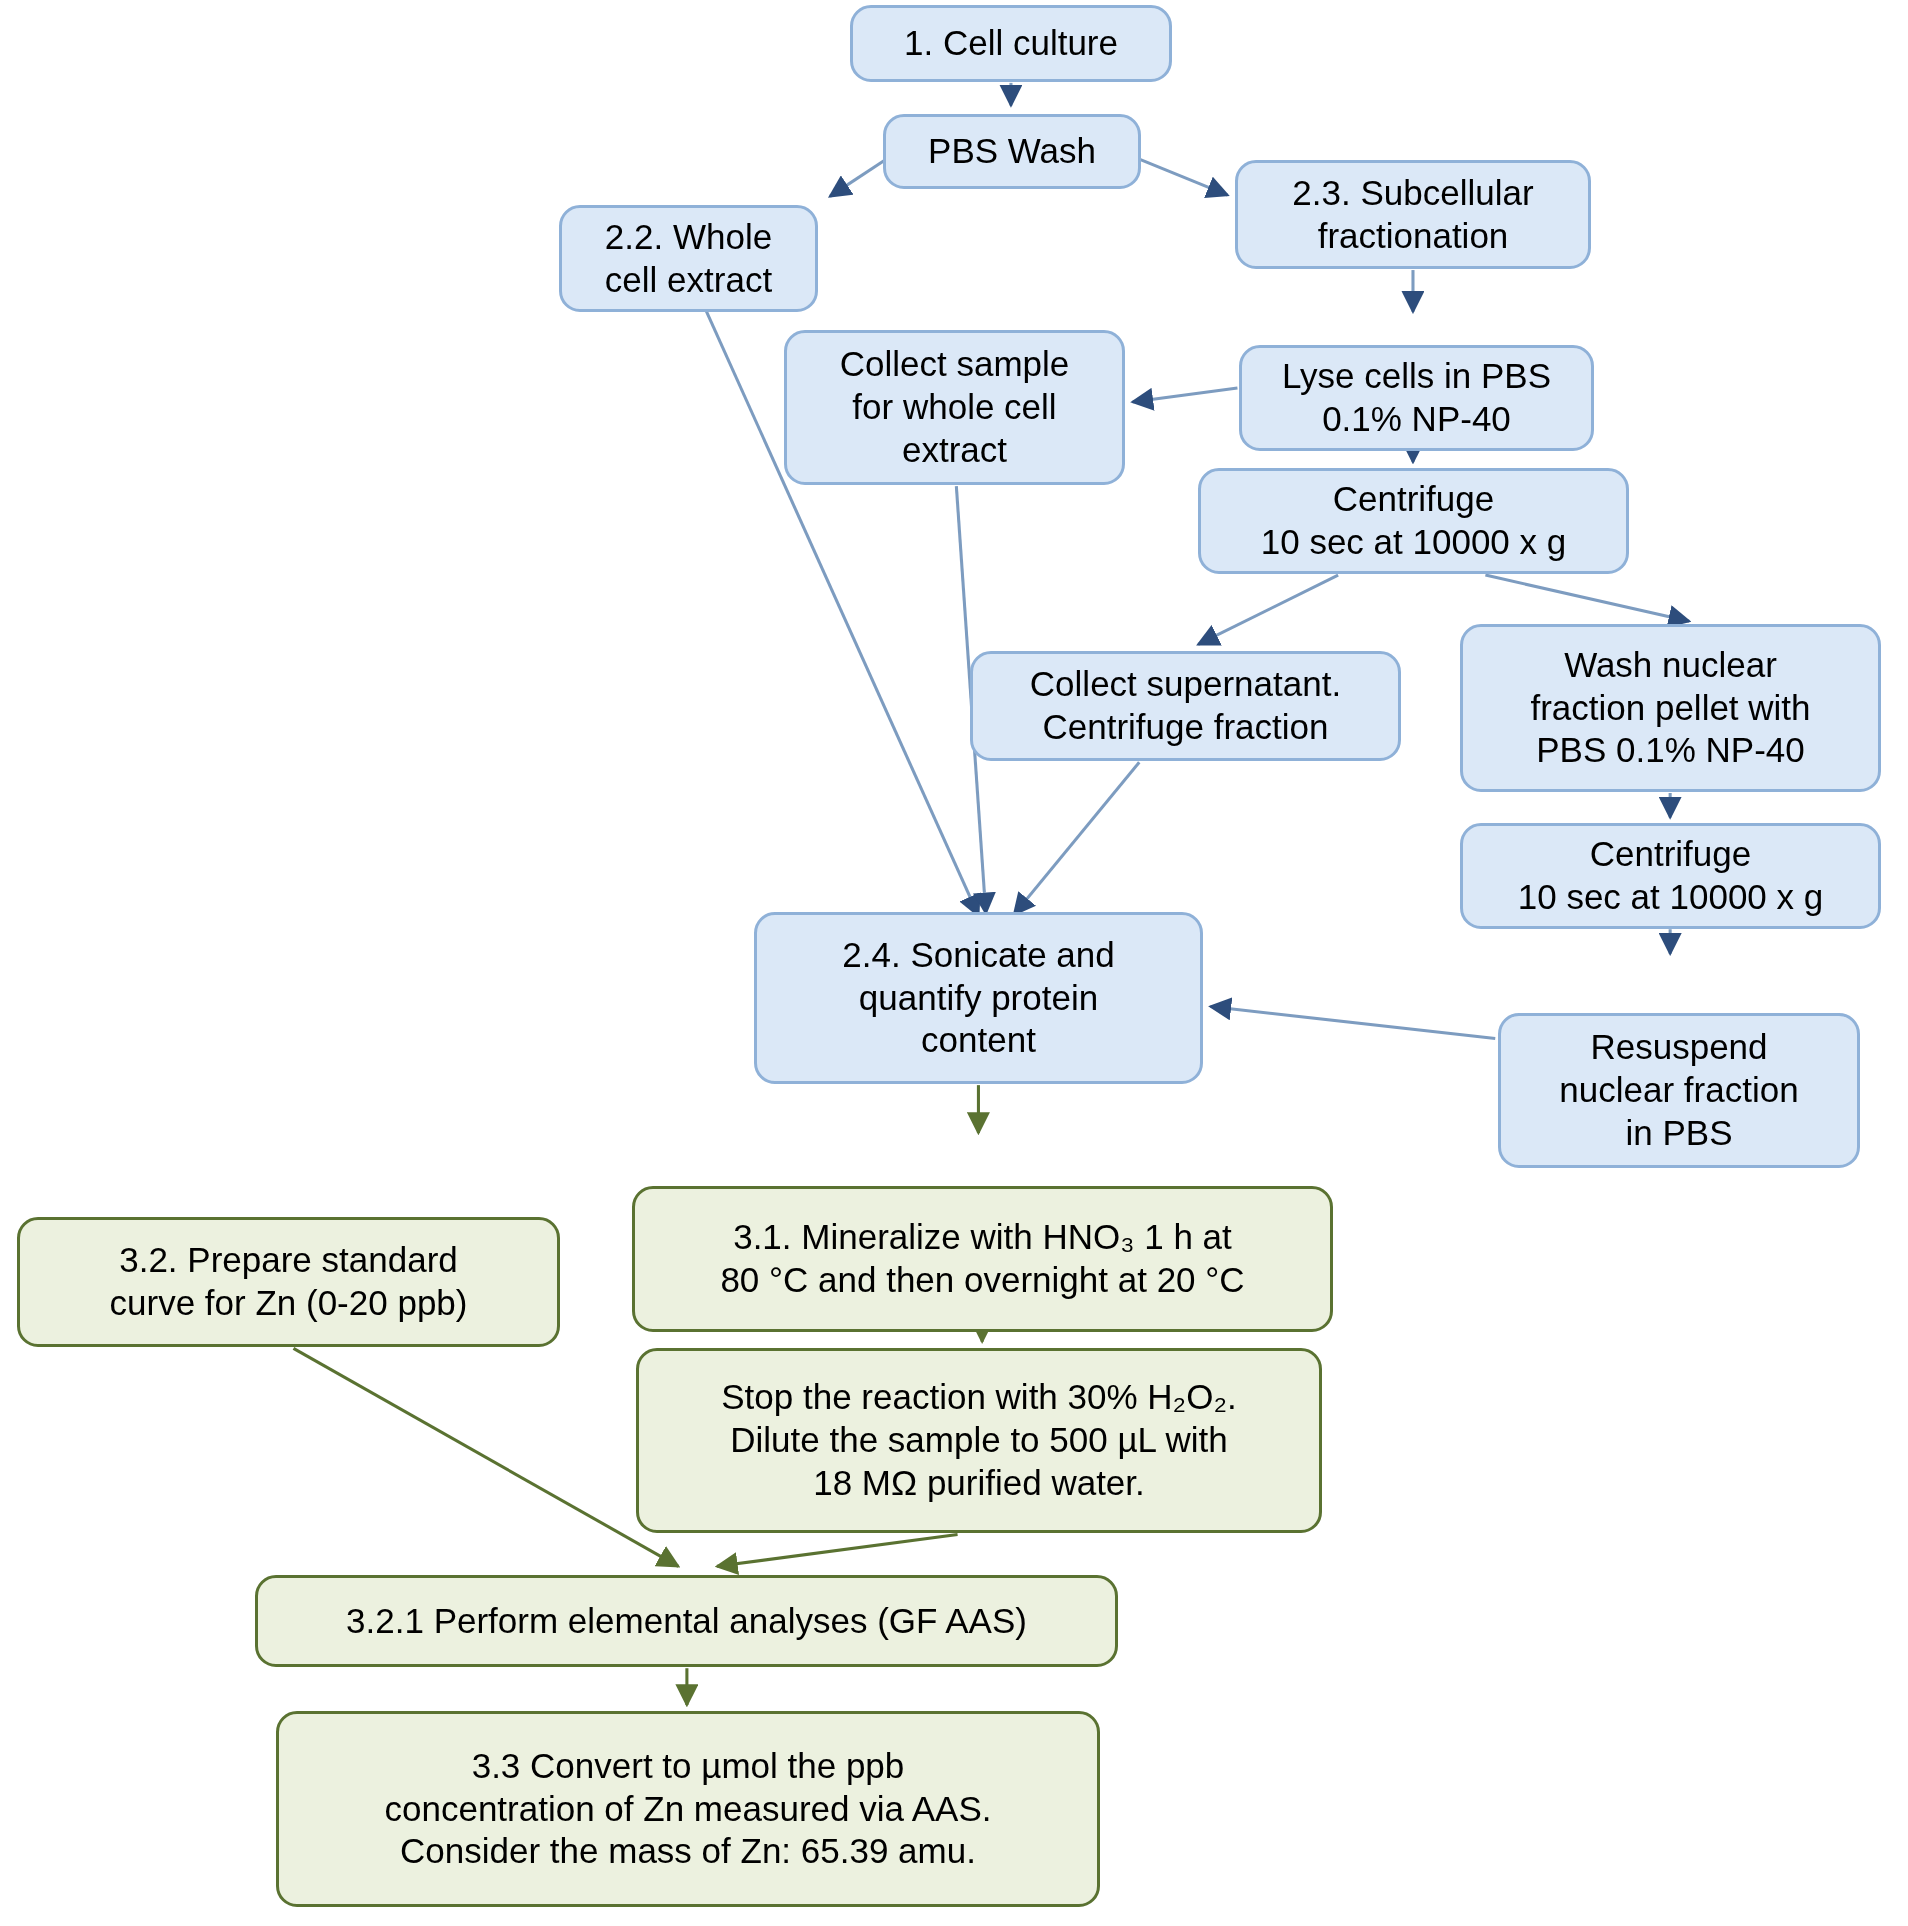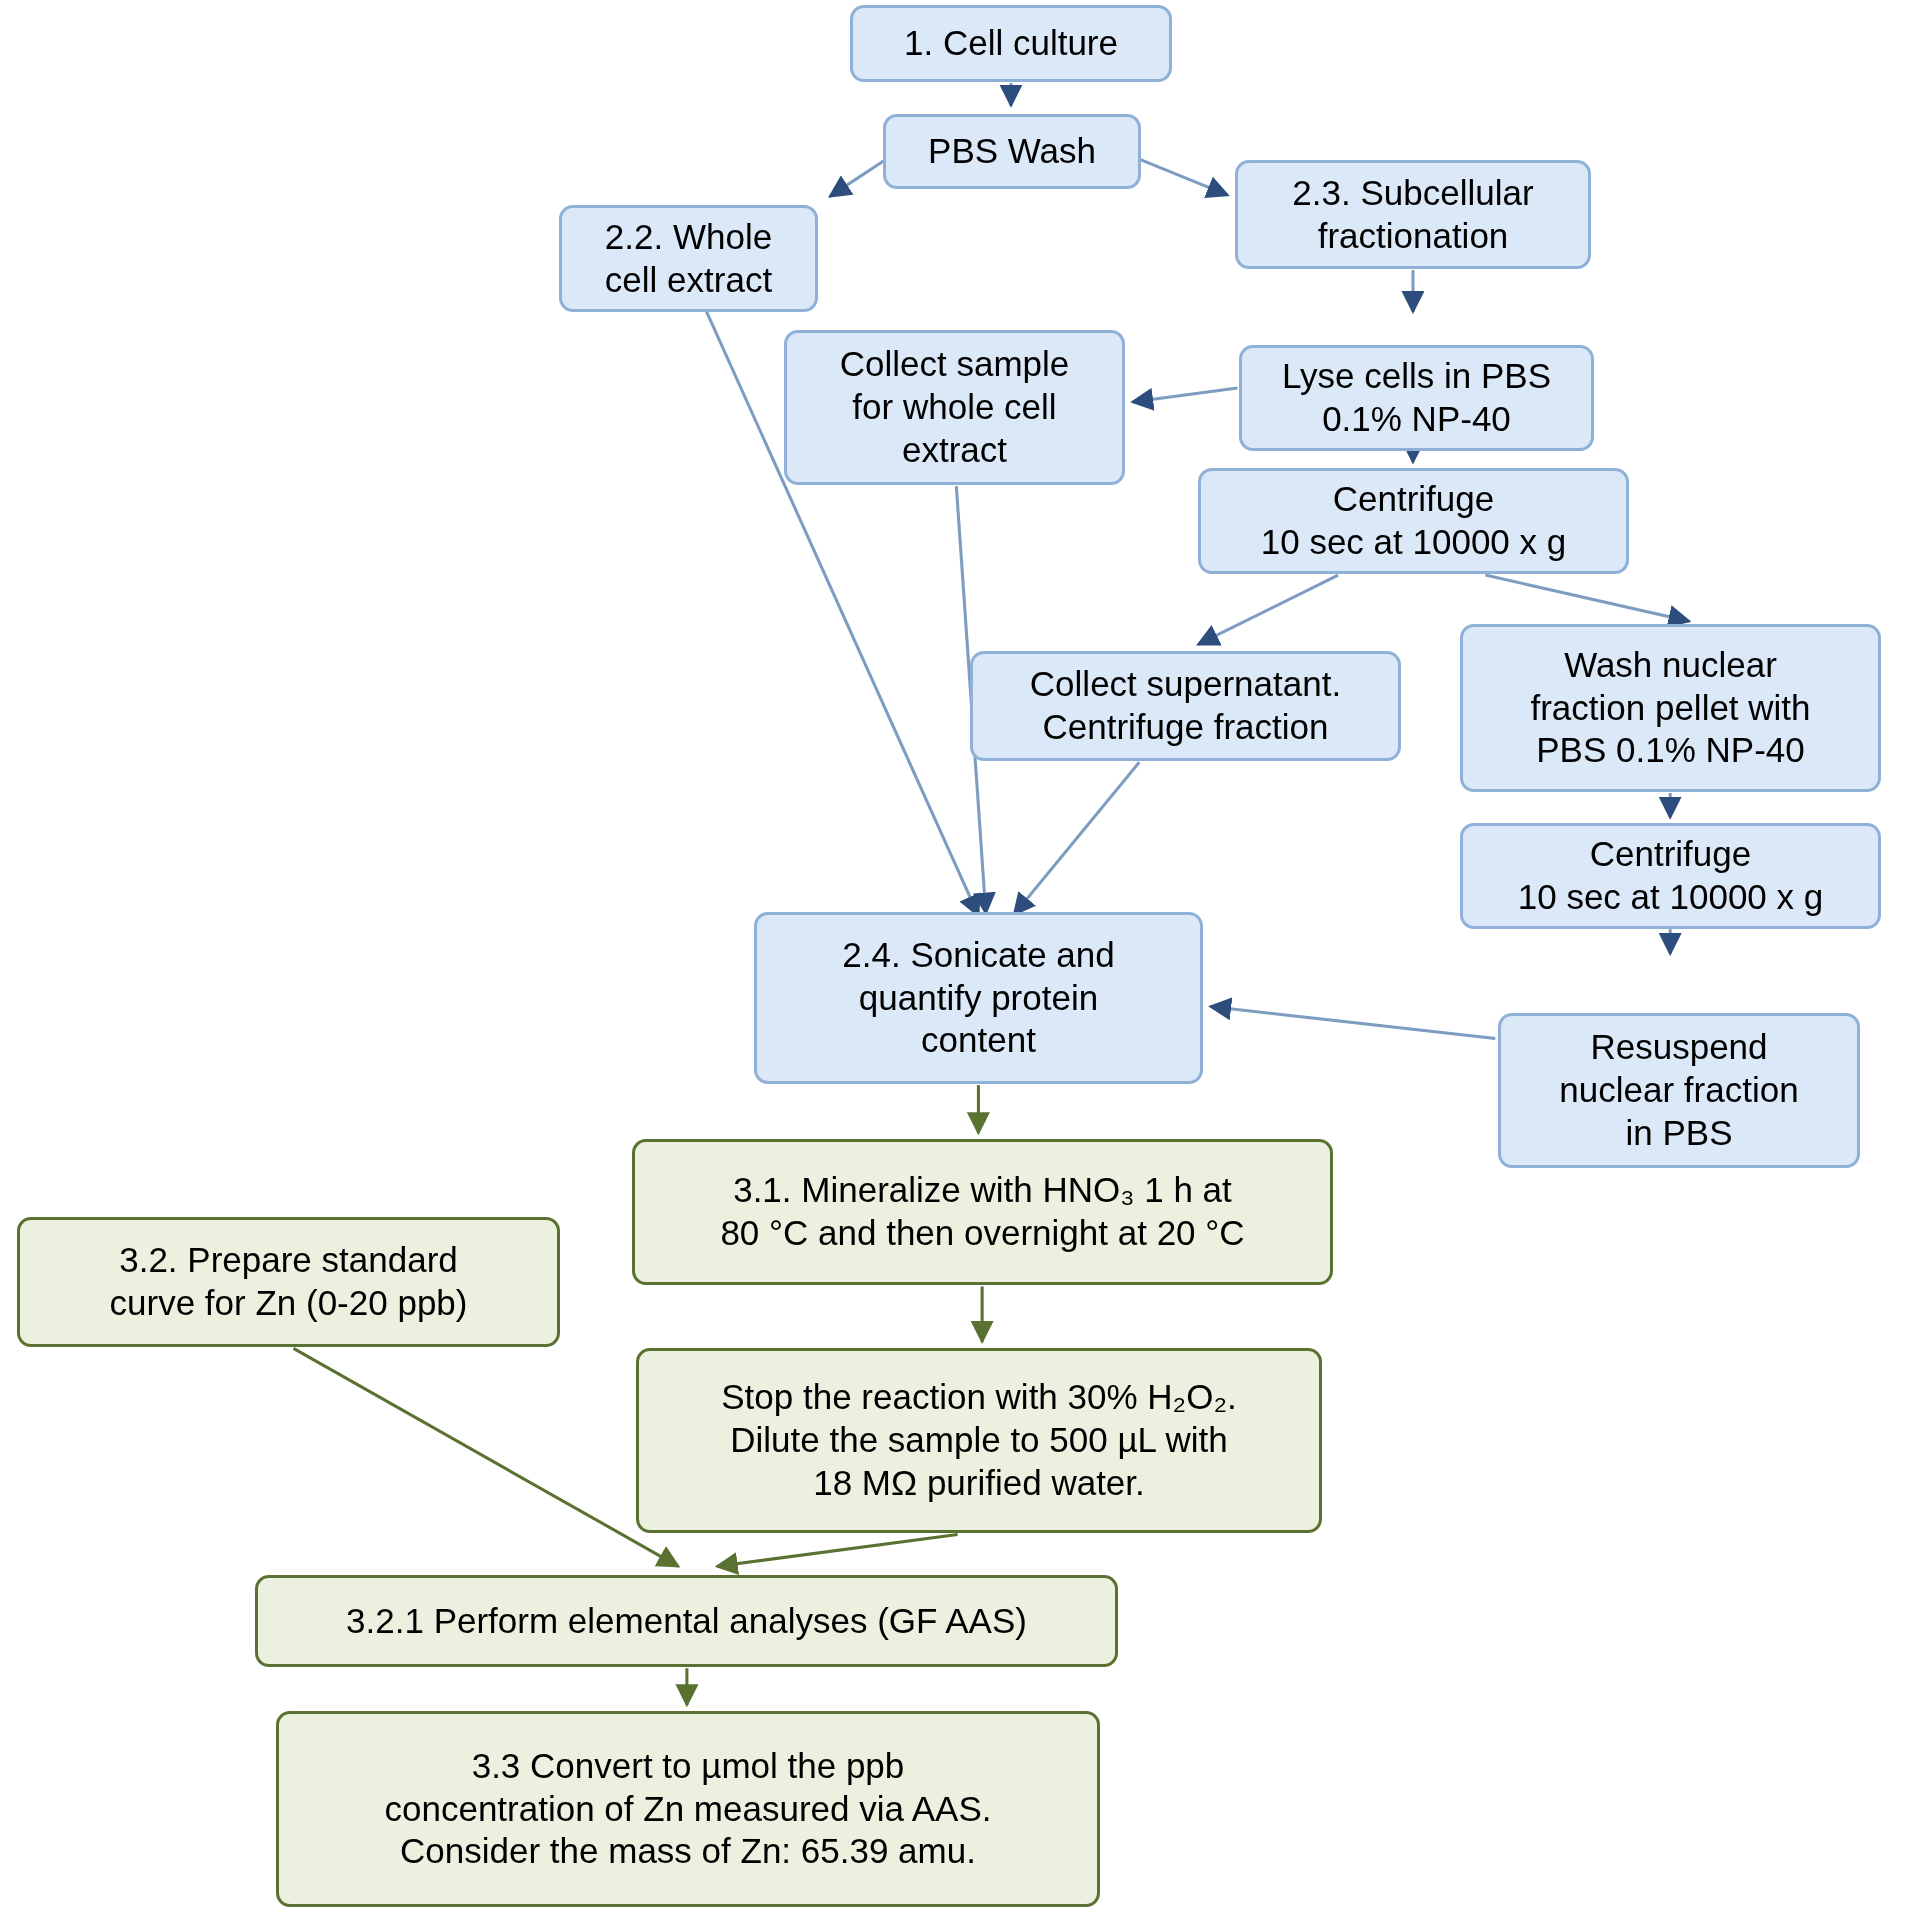--- a/index.html
+++ b/index.html
@@ -25,21 +25,21 @@
     position: absolute;
     box-sizing: border-box;
     display: flex;
     align-items: center;
     justify-content: center;
     text-align: center;
     white-space: pre-line;
     font-size: 35px;
     line-height: 1.22;
     color: #000000;
-    border-radius: 14px;
+    border-radius: 21px;
     padding: 6.1px 13.5px;
   }
 
   .blue {
     background: var(--blue-fill, #dbe8f7);
     border: 3.1px solid var(--blue-border, #8fb1d8);
   }
 
   .green {
     background: var(--green-fill, #ecf1df);
@@ -108,21 +108,21 @@
 PBS 0.1% NP-40</div>
   <div class="node blue" style="left:1460px; top:823px; width:421px; height:106px;">Centrifuge
 10 sec at 10000 x g</div>
   <div class="node blue" style="left:1498px; top:1013px; width:362px; height:155px;">Resuspend
 nuclear fraction
 in PBS</div>
   <div class="node blue" style="left:754px; top:912px; width:449px; height:172px;">2.4. Sonicate and
 quantify protein
 content</div>
 
-  <div class="node green" style="left:632px; top:1139px; width:701px; height:146px;">3.1. Mineralize with HNO₃ 1 h at
+  <div class="node green" style="left:632px; top:1186px; width:701px; height:146px;">3.1. Mineralize with HNO₃ 1 h at
 80 °C and then overnight at 20 °C</div>
   <div class="node green" style="left:17px;   top:1217px; width:543px;  height:130px;">3.2. Prepare standard
 curve for Zn (0-20 ppb)</div>
   <div class="node green" style="left:636px; top:1348px; width:686px; height:185px;">Stop the reaction with 30% H₂O₂.
 Dilute the sample to 500 µL with
 18 MΩ purified water.</div>
   <div class="node green" style="left:255px;  top:1575px; width:863px; height:92px;">3.2.1 Perform elemental analyses (GF AAS)</div>
   <div class="node green" style="left:276px;  top:1711px; width:824px; height:196px;">3.3 Convert to µmol the ppb
 concentration of Zn measured via AAS.
 Consider the mass of Zn:  65.39 amu.</div>

